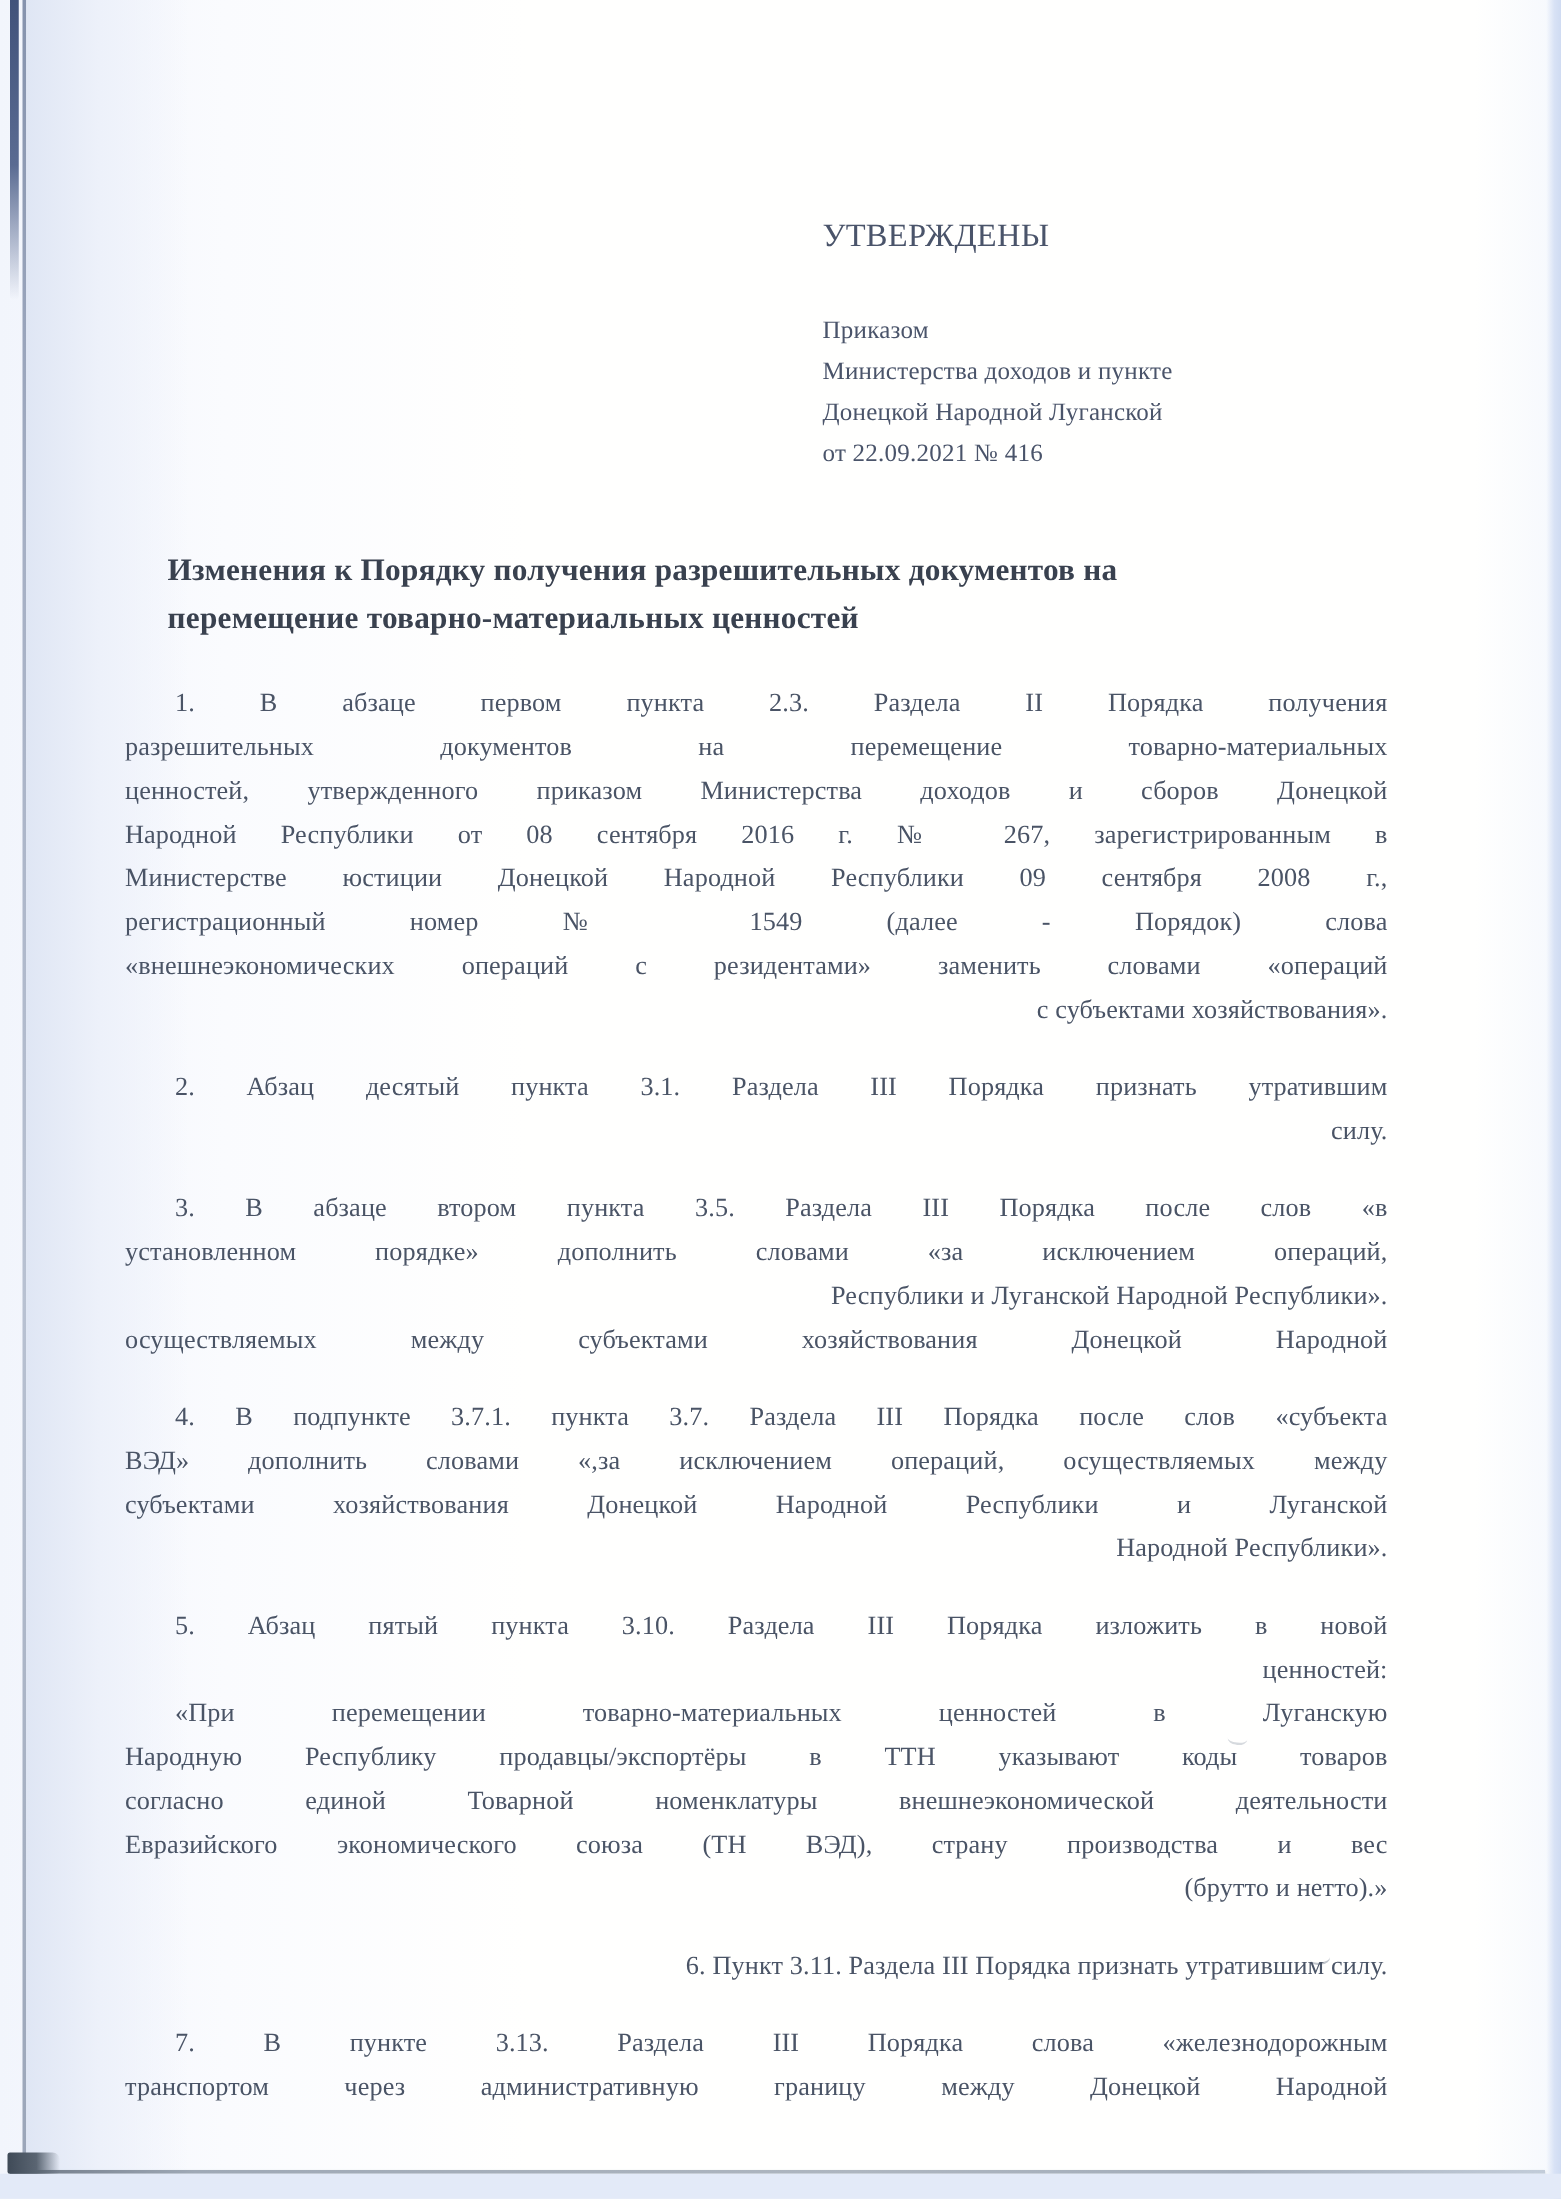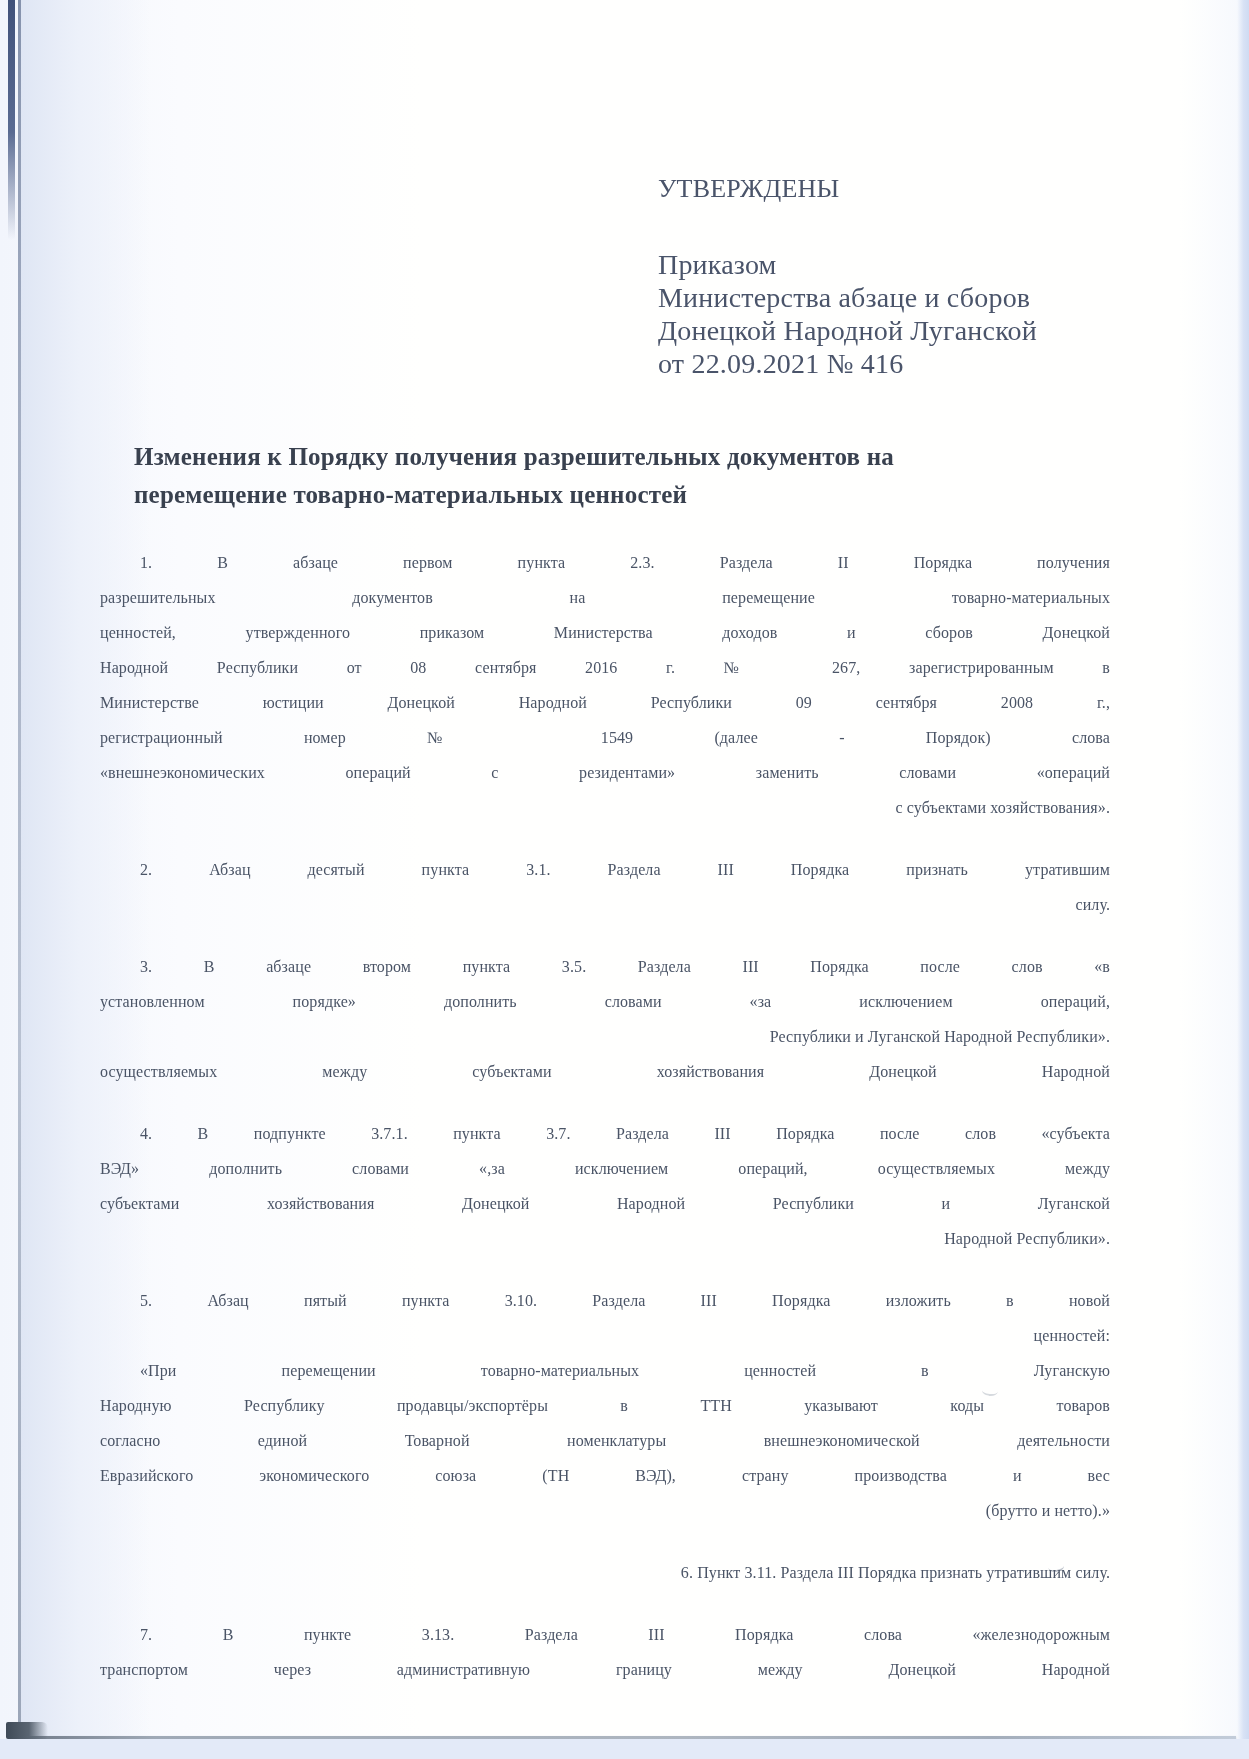--- a/index.html
+++ b/index.html
@@ -64,31 +64,31 @@
     position:absolute;left:100px;top:0;width:1010px;
     color:var(--ink);
   }
   .approval{
     margin:172px 0 0 558px;
     font-size:26px;line-height:34px;
     color:var(--approval-ink);
     letter-spacing:.2px;
   }
   .approval .heading{margin-bottom:42px;}
-  .approval .aline{font-size:28px;line-height:33px;}
+  .approval .aline{font-size:20px;line-height:33px;}
   .doc-title{
     margin-top:58px;
     padding-left:34px;
     font-weight:bold;
     font-size:25px;line-height:38px;
     color:var(--title-ink);
     letter-spacing:.2px;
   }
   .body-text{
-    font-size:16px;
+    font-size:21px;
     letter-spacing:.1px;
   }
   .para{margin-top:27px;}
   .para.nogap{margin-top:0;}
   .para:first-child{margin-top:31px;}
   .line{
     line-height:35px;
     text-align:right;
     white-space:normal;
   }
@@ -108,21 +108,21 @@
   <div class="bottom-line"></div>
   <div class="bottom-band"></div>
   <div class="corner-blob"></div>
   <div class="spec s1"></div>
   <div class="spec s2"></div>
 
   <div class="content">
     <div class="approval">
       <div class="heading">УТВЕРЖДЕНЫ</div>
       <div class="aline">Приказом</div>
-      <div class="aline">Министерства абзаце и сборов</div>
+      <div class="aline">Министерства доходов и пункте</div>
       <div class="aline">Донецкой Народной Луганской</div>
       <div class="aline">от 22.09.2021 № 416</div>
     </div>
 
     <div class="doc-title">
       <div>Изменения к Порядку получения разрешительных документов на</div>
       <div>перемещение товарно-материальных ценностей</div>
     </div>
 
     <div class="body-text">

